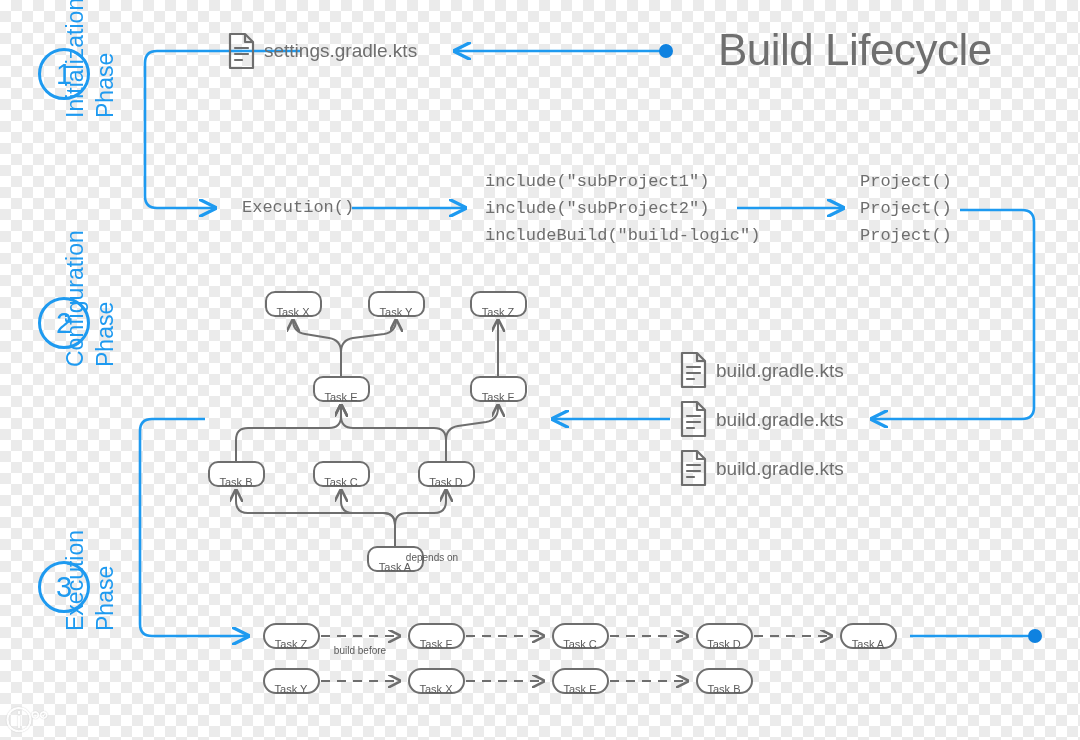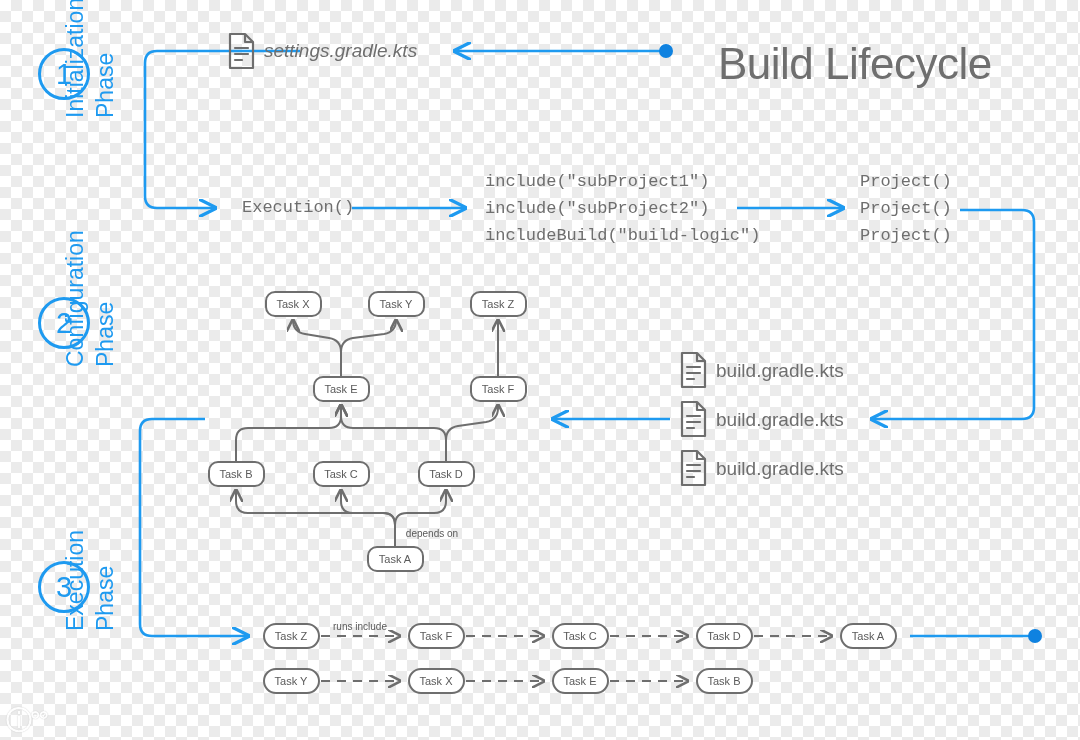--- a/index.html
+++ b/index.html
@@ -68,27 +68,29 @@
     white-space: nowrap;
     transform-origin: 0 0;
     transform: rotate(-90deg);
   }
   .tasklbl {
     position: absolute;
     font-size: 11px;
     color: #5a5a5a;
     white-space: nowrap;
     transform: translate(-50%, -50%);
+    margin-top: 8px;
   }
   .edgelbl {
     position: absolute;
     font-size: 10px;
     color: #5a5a5a;
     white-space: nowrap;
     transform: translate(-50%, -50%);
+    margin-top: 24px;
   }
   #watermark {
     position: absolute;
     left: 6px;
     bottom: 2px;
     display: flex;
     align-items: center;
     gap: 6px;
     opacity: 0.92;
   }
@@ -216,35 +218,35 @@
       <line x1="321" y1="636" x2="400" y2="636" marker-end="url(#arrGrayDash)"></line>
       <line x1="466" y1="636" x2="544" y2="636" marker-end="url(#arrGrayDash)"></line>
       <line x1="610" y1="636" x2="688" y2="636" marker-end="url(#arrGrayDash)"></line>
       <line x1="754" y1="636" x2="832" y2="636" marker-end="url(#arrGrayDash)"></line>
       <line x1="321" y1="681" x2="400" y2="681" marker-end="url(#arrGrayDash)"></line>
       <line x1="466" y1="681" x2="544" y2="681" marker-end="url(#arrGrayDash)"></line>
       <line x1="610" y1="681" x2="688" y2="681" marker-end="url(#arrGrayDash)"></line>
     </g>
   </svg>
 
-  <div class="lbl title" style="left:718px; top:39px;text-align:right;">Build Lifecycle</div>
+  <div class="lbl title" style="left:718px; top:25px;text-align:right;">Build Lifecycle</div>
 
   <div class="phase-num" style="left:38px; top:48px;">1</div>
   <div class="phase-word" style="left:62px; top:118px;">Initialization</div>
   <div class="phase-word" style="left:92px; top:118px;">Phase</div>
 
   <div class="phase-num" style="left:38px; top:297px;">2</div>
   <div class="phase-word" style="left:62px; top:367px;">Configuration</div>
   <div class="phase-word" style="left:92px; top:367px;">Phase</div>
 
   <div class="phase-num" style="left:38px; top:561px;">3</div>
   <div class="phase-word" style="left:62px; top:631px;">Execution</div>
   <div class="phase-word" style="left:92px; top:631px;">Phase</div>
 
-  <div class="lbl filename" style="left:264px; top:40px;font-style:italic;">settings.gradle.kts</div>
+  <div class="lbl filename" style="left:264px; top:40px;">settings.gradle.kts</div>
 
   <div class="lbl code" style="left:242px; top:198px;">Execution()</div>
 
   <div class="lbl code" style="left:485px; top:172px;">include("subProject1")</div>
   <div class="lbl code" style="left:485px; top:199px;">include("subProject2")</div>
   <div class="lbl code" style="left:485px; top:226px;">includeBuild("build-logic")</div>
 
   <div class="lbl code" style="left:860px; top:172px;">Project()</div>
   <div class="lbl code" style="left:860px; top:199px;">Project()</div>
   <div class="lbl code" style="left:860px; top:226px;">Project()</div>
@@ -269,19 +271,19 @@
   <div class="tasklbl" style="left:436px; top:636px;">Task F</div>
   <div class="tasklbl" style="left:580px; top:636px;">Task C</div>
   <div class="tasklbl" style="left:724px; top:636px;">Task D</div>
   <div class="tasklbl" style="left:868px; top:636px;">Task A</div>
 
   <div class="tasklbl" style="left:291px; top:681px;">Task Y</div>
   <div class="tasklbl" style="left:436px; top:681px;">Task X</div>
   <div class="tasklbl" style="left:580px; top:681px;">Task E</div>
   <div class="tasklbl" style="left:724px; top:681px;">Task B</div>
 
-  <div class="edgelbl" style="left:360px; top:626px;">runs include</div>
+  <div class="edgelbl" style="left:360px; top:626px;">build before</div>
 
   <div id="watermark">
     <span class="wm-mark">ⓘ°°</span>
   </div>
 
 </div>
 
 </body></html>

